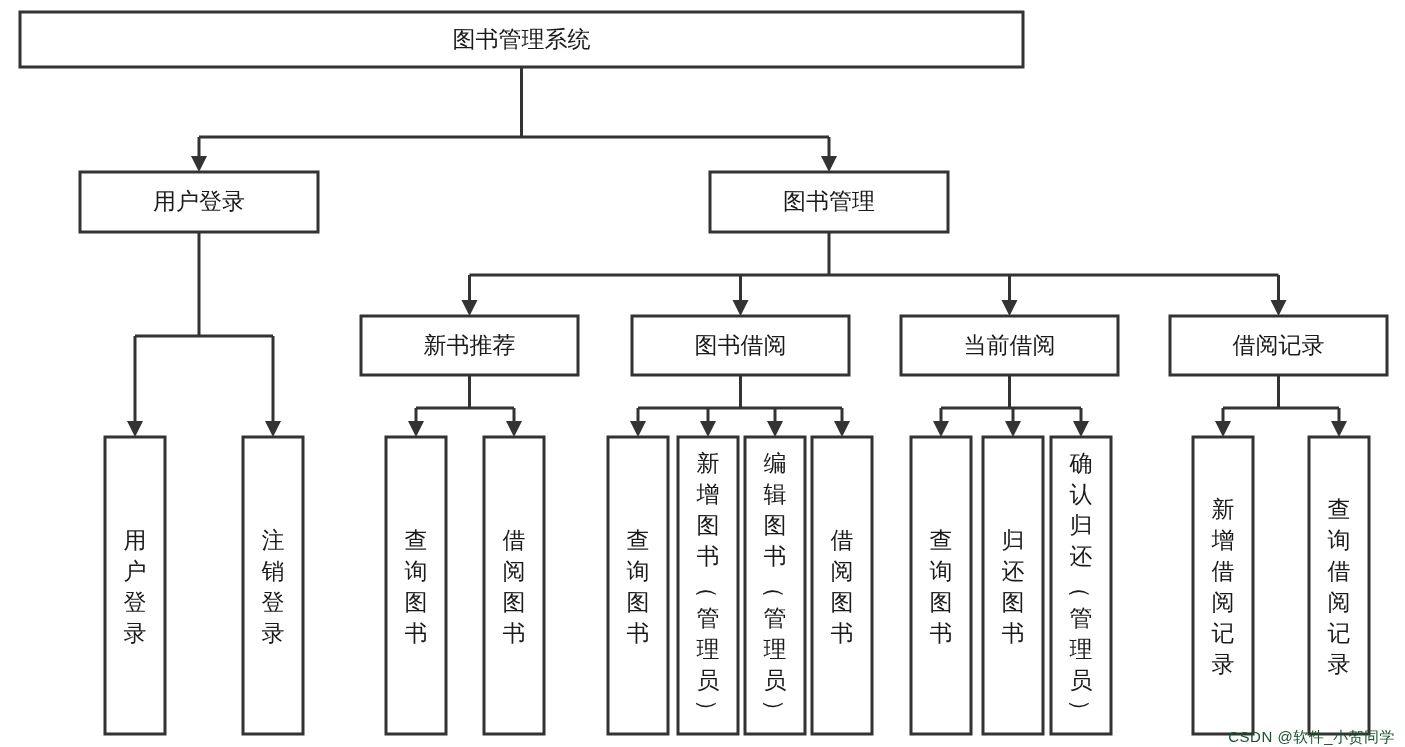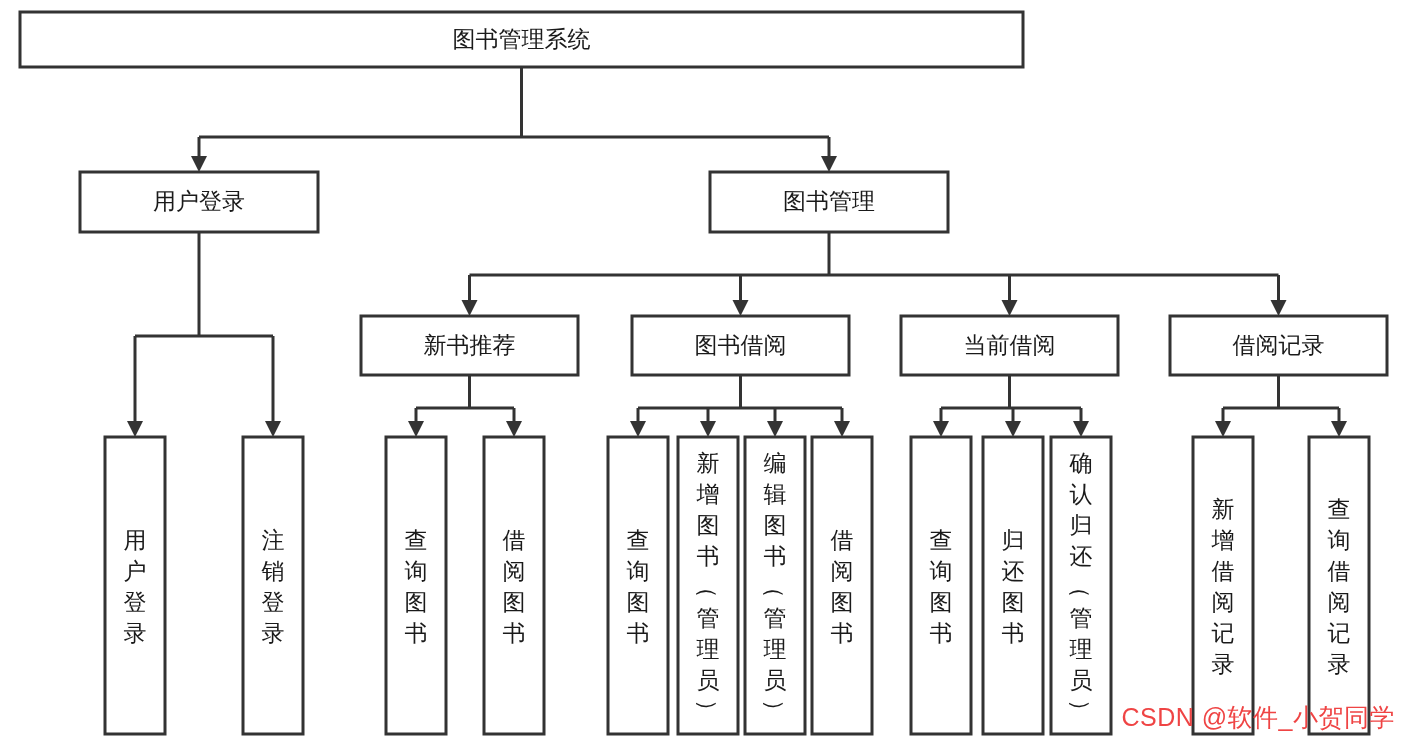--- a/index.html
+++ b/index.html
@@ -49,24 +49,24 @@
     stroke-width: 3;
     fill: none;
   }
   .arrow-head {
     fill: #333333;
     stroke: none;
   }
   .watermark {
     position: absolute;
     right: 10px;
-    bottom: 13px;
-    font-family: "Liberation Sans", "DejaVu Sans", sans-serif;
-    font-size: 25px;
-    color: #ef4444;
+    bottom: 0;
+    font-family: "Liberation Sans", "DejaVu Sans", sans-serif;
+    font-size: 15px;
+    color: #14532d;
     white-space: nowrap;
     letter-spacing: 0.5px;
     user-select: none;
   }
 </style>
 </head>
 <body>
 
 <div id="diagram-root">
   <svg class="flow" viewBox="0 0 1405 747" xmlns="http://www.w3.org/2000/svg">

